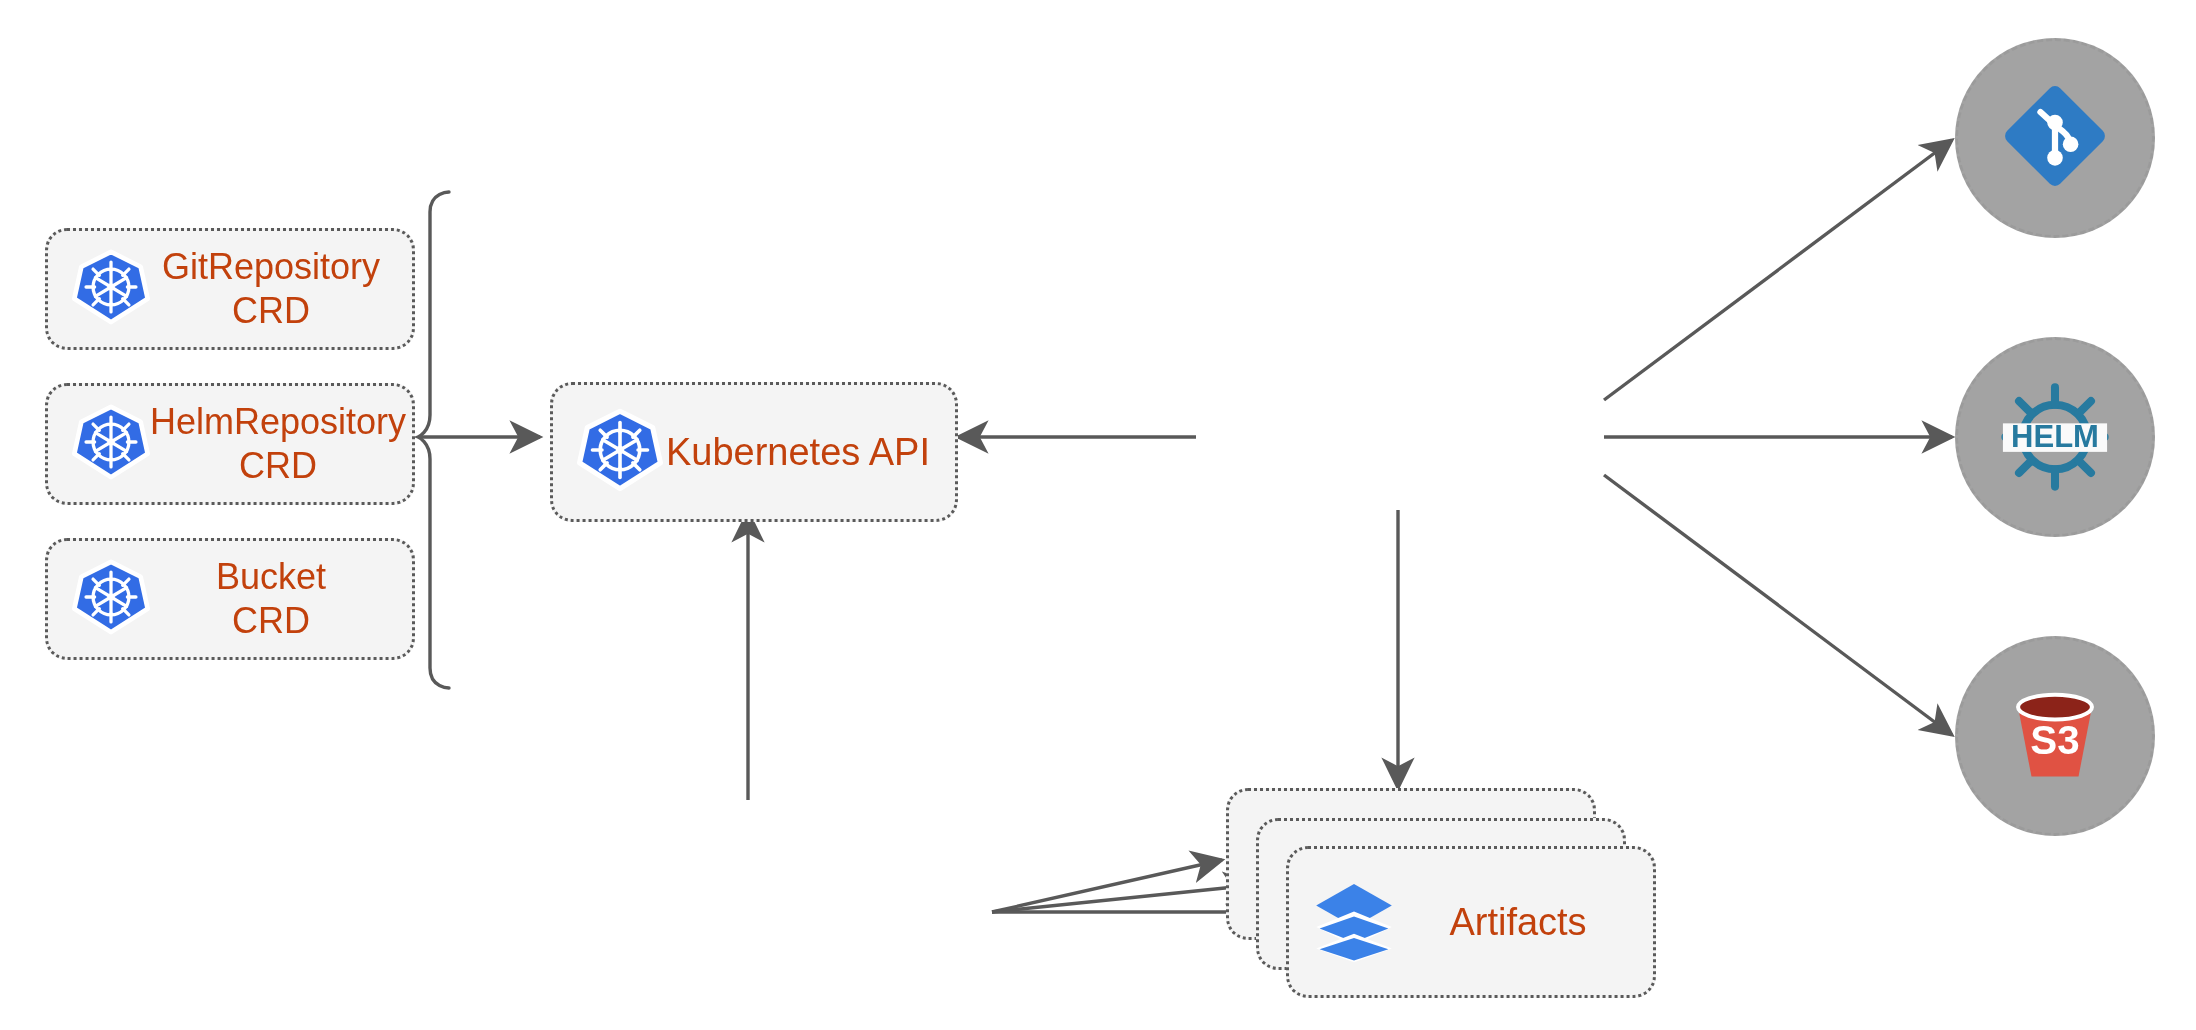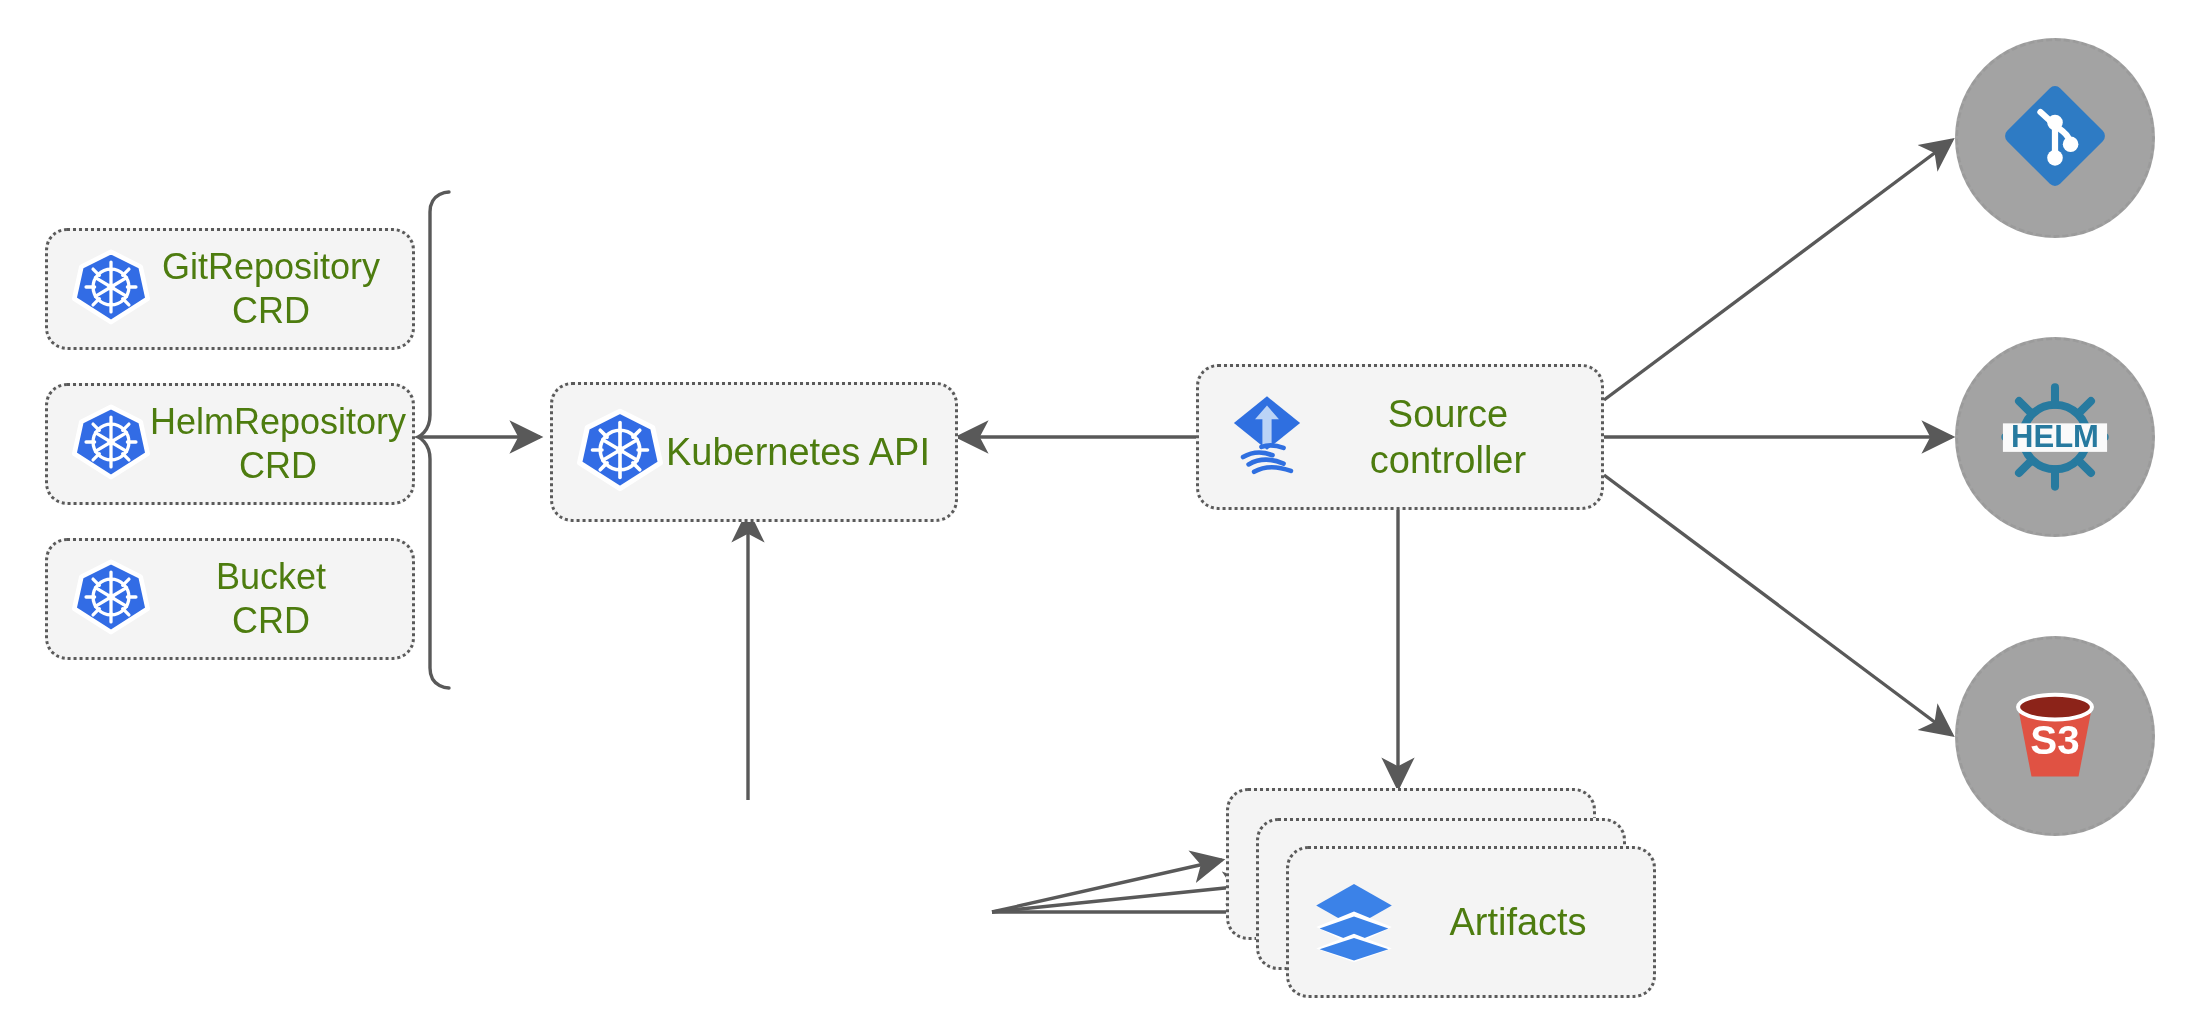--- a/index.html
+++ b/index.html
@@ -10,21 +10,21 @@
   svg.wires{position:absolute;left:0;top:0;width:2196px;height:1030px;
             pointer-events:none;}
 
   
   .card{position:absolute;background:#f4f4f4;border:3px dotted #5a5a5a;
         border-radius:22px;box-sizing:border-box;}
 
   .card-inner{position:absolute;display:flex;align-items:center;
               box-sizing:border-box;}
 
-  .lbl{color:#4d7c0f;font-size:36px;line-height:1.22;text-align:center;
+  .lbl{color:#c2410c;font-size:36px;line-height:1.22;text-align:center;
        white-space:pre-line;}
   .lbl.big{font-size:38px;}
 
   
   .ico{flex:0 0 auto;display:block;}
 
   
   .circ{position:absolute;border:3px dashed #9b9b9b;border-radius:50%;
         background:#a3a3a3;box-sizing:border-box;
         display:flex;align-items:center;justify-content:center;}
@@ -180,38 +180,20 @@
             <line x1="50" y1="50" x2="30" y2="62"></line>
             <line x1="50" y1="50" x2="30" y2="38"></line>
           </g>
           <circle cx="50" cy="50" r="4.6" fill="#ffffff"></circle>
         </svg>
       </span>
       <span class="lbl big" style="flex:1 1 auto;">Kubernetes API</span>
     </div>
   </div>
 
-  <div class="card" style="left:1196px;top:364px;width:408px;height:146px;">
-    <div class="card-inner" style="left:0;top:0;right:0;bottom:0;padding:0 18px 0 22px;">
-      <span class="ico">
-        <svg width="92" height="92" viewBox="0 0 100 100">
-          <polygon points="50,8 86,37 50,66 14,37" fill="#2F6FE0"></polygon>
-          <path d="M50,18 L63,33 L55,33 L55,62 L45,62 L45,33 L37,33 Z" fill="#BBD3F6"></path>
-          <g stroke="#2F6FE0" stroke-width="5" stroke-linecap="round" fill="none">
-            <path d="M24,74 C34,68 46,68 56,72"></path>
-            <path d="M30,82 C42,75 56,76 68,81"></path>
-            <path d="M36,90 C48,83 62,84 76,89"></path>
-            <path d="M44,63 C52,60 60,61 68,64"></path>
-          </g>
-        </svg>
-      </span>
-      <span class="lbl big" style="flex:1 1 auto;">Source
-controller</span>
-    </div>
-  </div>
 
 
   <div class="stack-wrap" style="left:1226px;top:788px;width:440px;height:212px;">
     <div class="card" style="left:0;top:0;width:370px;height:152px;"></div>
     <div class="card" style="left:30px;top:30px;width:370px;height:152px;"></div>
     <div class="card" style="left:60px;top:58px;width:370px;height:152px;">
       <div class="card-inner" style="left:0;top:0;right:0;bottom:0;padding:0 14px 0 22px;align-items:center;">
         <span class="ico">
           <svg width="86" height="86" viewBox="0 0 100 100">
             <polygon points="50,8 94,33 50,58 6,33" fill="#3B82E8"></polygon>

